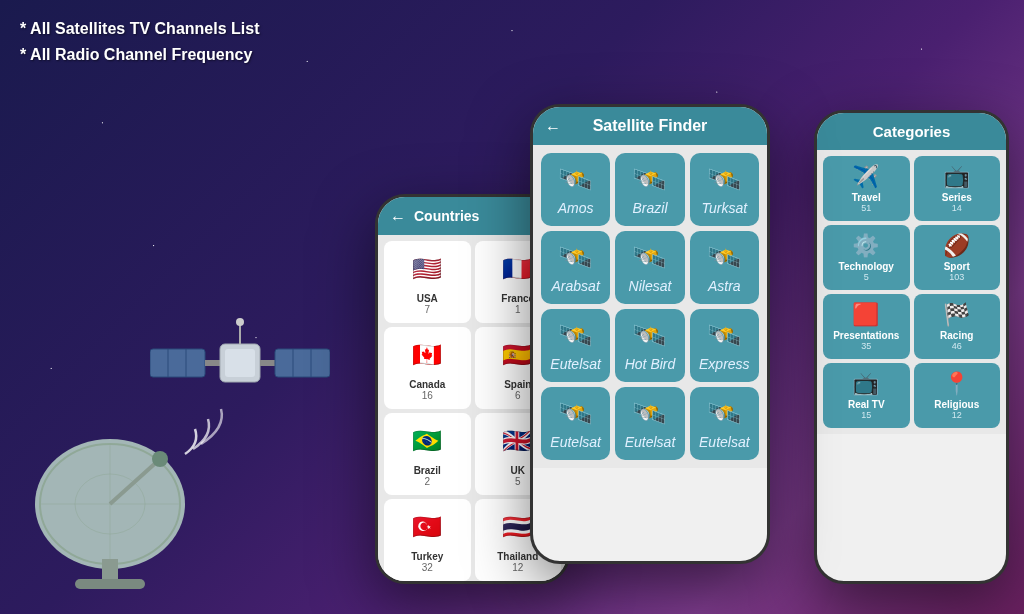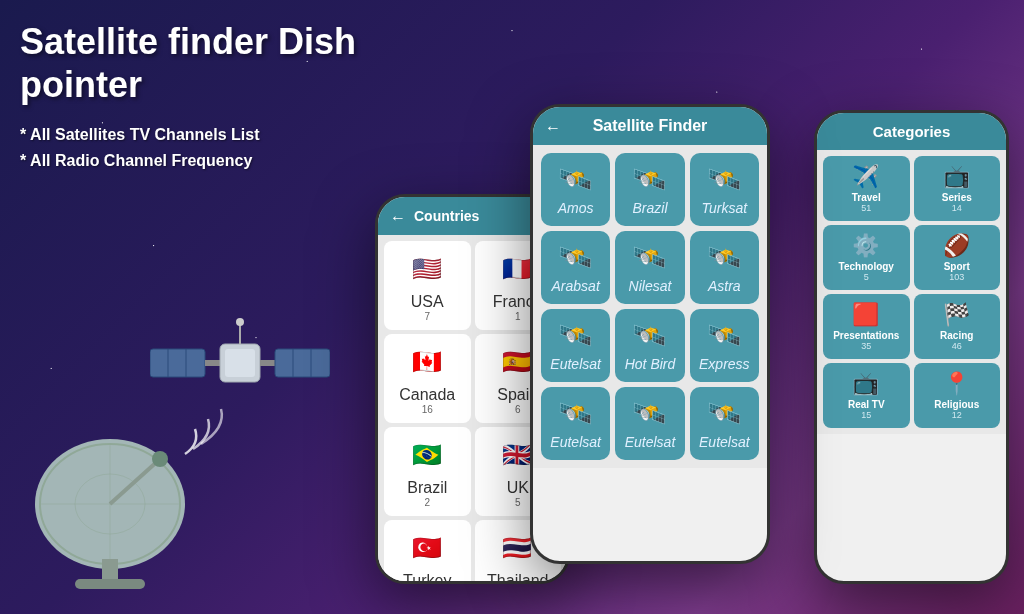--- a/index.html
+++ b/index.html
@@ -148,22 +148,22 @@
       border-radius: 50%;
       margin-bottom: 4px;
       display: flex;
       align-items: center;
       justify-content: center;
       font-size: 24px;
       overflow: hidden;
     }
 
     .country-name {
-      font-size: 16px;
-      font-weight: normal;
+      font-size: 10px;
+      font-weight: bold;
       color: #333;
     }
 
     .country-count {
       font-size: 10px;
       color: #666;
     }
 
     
     .satellite-grid {
@@ -258,21 +258,20 @@
       width: 180px;
       height: 120px;
     }
   </style>
 </head>
 <body>
 
 <div class="stars"></div>
 
 <div class="left-section">
-  <h1 class="main-title">Satellite finder Dish pointer</h1>
   <ul class="feature-list">
       <li>* All Satellites TV Channels List</li>
       <li>* All Radio Channel Frequency</li>
     </ul>
 </div>
 
 <div class="dish-container">
   <svg viewBox="0 0 230 220" xmlns="http://www.w3.org/2000/svg">
 
     <ellipse cx="80" cy="130" rx="75" ry="65" fill="#b0c8c0" opacity="0.9"></ellipse>

